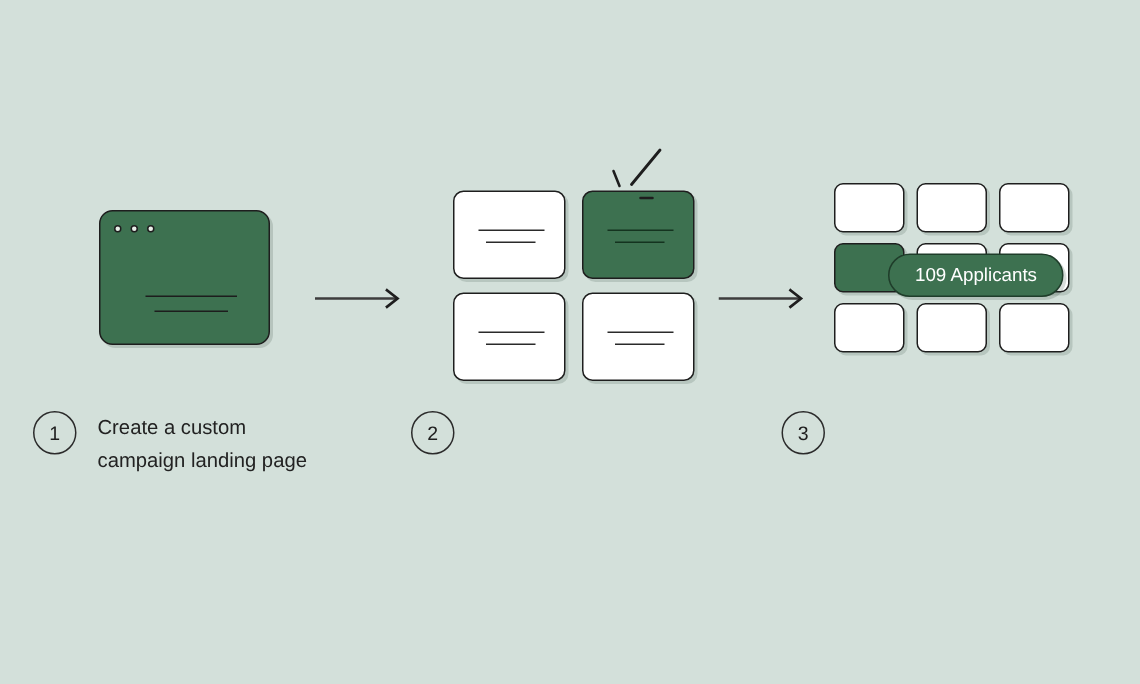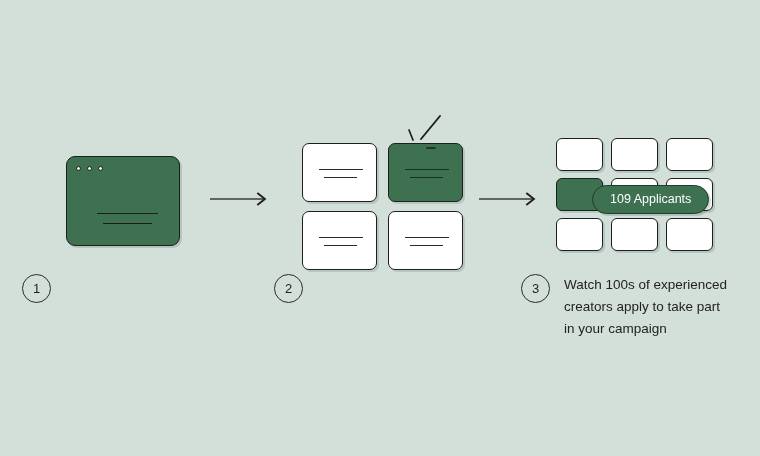--- a/index.html
+++ b/index.html
@@ -24,21 +24,21 @@
     position: absolute;
     top: 0;
     height: 456px;
   }
   #step-1 { left: 0px;   width: 250px; }
   #step-2 { left: 262px; width: 230px; }
   #step-3 { left: 508px; width: 252px; }
 
   .art {
     position: absolute;
-    top: 112px;
+    top: 96px;
     left: 0;
     width: 100%;
     height: 150px;
   }
 
   
   .caption {
     position: absolute;
     top: 274px;
     left: 22px;
@@ -203,20 +203,22 @@
           <span class="dot"></span>
           <span class="dot"></span>
         </div>
         <span class="ln1"></span>
         <span class="ln2"></span>
       </div>
     </div>
 
     <div class="caption">
       <div class="badge">1</div>
+      <div class="cap-text">Create a custom
+campaign landing page</div>
     </div>
   </div>
 
   <svg class="arrow" id="arrow-1" viewBox="0 0 62 14">
     <line x1="0" y1="7" x2="55" y2="7" stroke="#3d3d3d" stroke-width="1.6"></line>
     <polyline points="48,1.5 55,7 48,12.5" fill="none" stroke="#1e1e1e" stroke-width="1.8" stroke-linecap="square"></polyline>
   </svg>
 
   <div class="step" id="step-2">
 
@@ -269,19 +271,16 @@
         <div class="tile"></div>
         <div class="tile"></div>
         <div class="tile"></div>
         <div class="tile"></div>
       </div>
       <div class="tooltip">109 Applicants</div>
     </div>
 
     <div class="caption">
       <div class="badge">3</div>
-      <div class="cap-text">Watch 100s of experienced
-creators apply to take part
-in your campaign</div>
     </div>
   </div>
 
 </div>
 
 </body></html>

